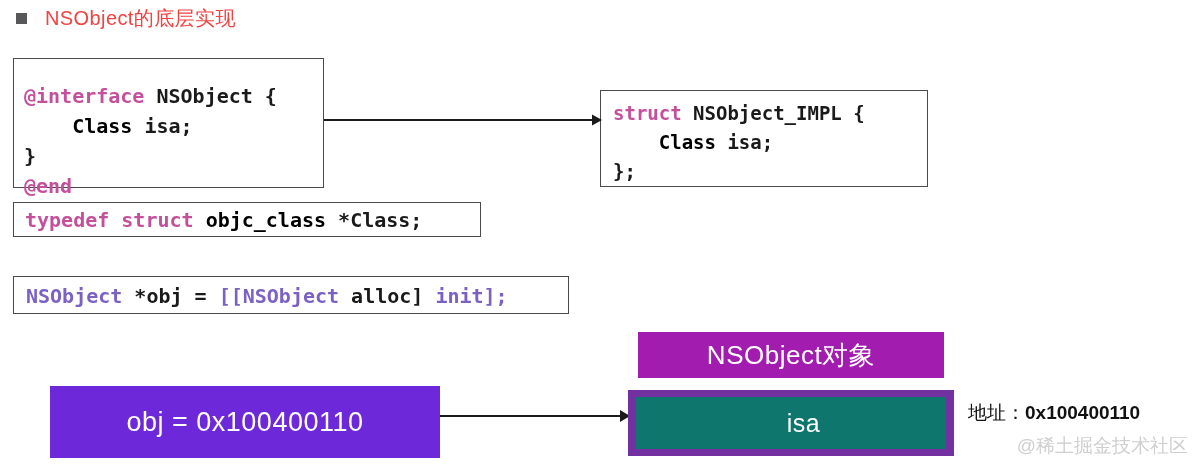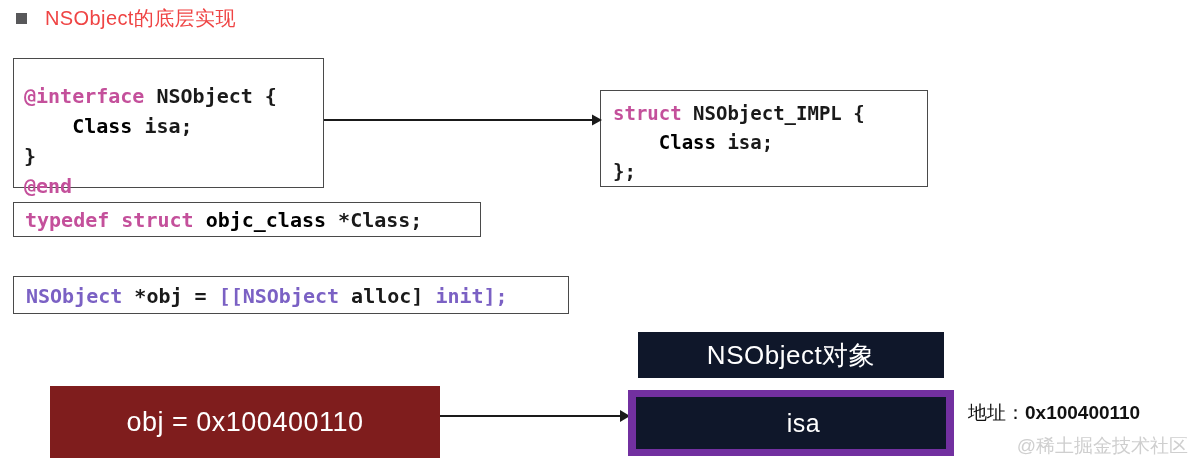--- a/index.html
+++ b/index.html
@@ -95,37 +95,37 @@
   
   .arrow-svg { position: absolute; overflow: visible; }
   #arrow-interface-to-struct { left: 324px; top: 112px; }
   #arrow-obj-to-isa          { left: 440px; top: 408px; }
 
   
   #obj-pointer-box {
     position: absolute;
     left: 50px; top: 386px;
     width: 390px; height: 72px;
-    background: #7f1d1d;
+    background: #6d28d9;
     display: flex;
     align-items: center;
     justify-content: center;
     box-sizing: border-box;
   }
   #obj-pointer-box .label {
     color: #ffffff;
     font-size: 27px;
     letter-spacing: .5px;
   }
 
   #nsobject-header-box {
     position: absolute;
     left: 638px; top: 332px;
     width: 306px; height: 46px;
-    background: #0f172a;
+    background: #a21caf;
     display: flex;
     align-items: center;
     justify-content: center;
     box-sizing: border-box;
   }
   #nsobject-header-box .label {
     color: #ffffff;
     font-size: 26px;
     letter-spacing: .5px;
   }
@@ -134,21 +134,21 @@
     position: absolute;
     left: 628px; top: 390px;
     width: 326px; height: 66px;
     background: #7230A0;
     box-sizing: border-box;
     padding: 7px 8px;
   }
   #isa-inner-box {
     width: 100%;
     height: 100%;
-    background: #0f172a;
+    background: #0f766e;
     display: flex;
     align-items: center;
     justify-content: center;
     box-sizing: border-box;
     padding-left: 25px;
   }
   #isa-inner-box .label {
     color: #ffffff;
     font-size: 25px;
     letter-spacing: .5px;

